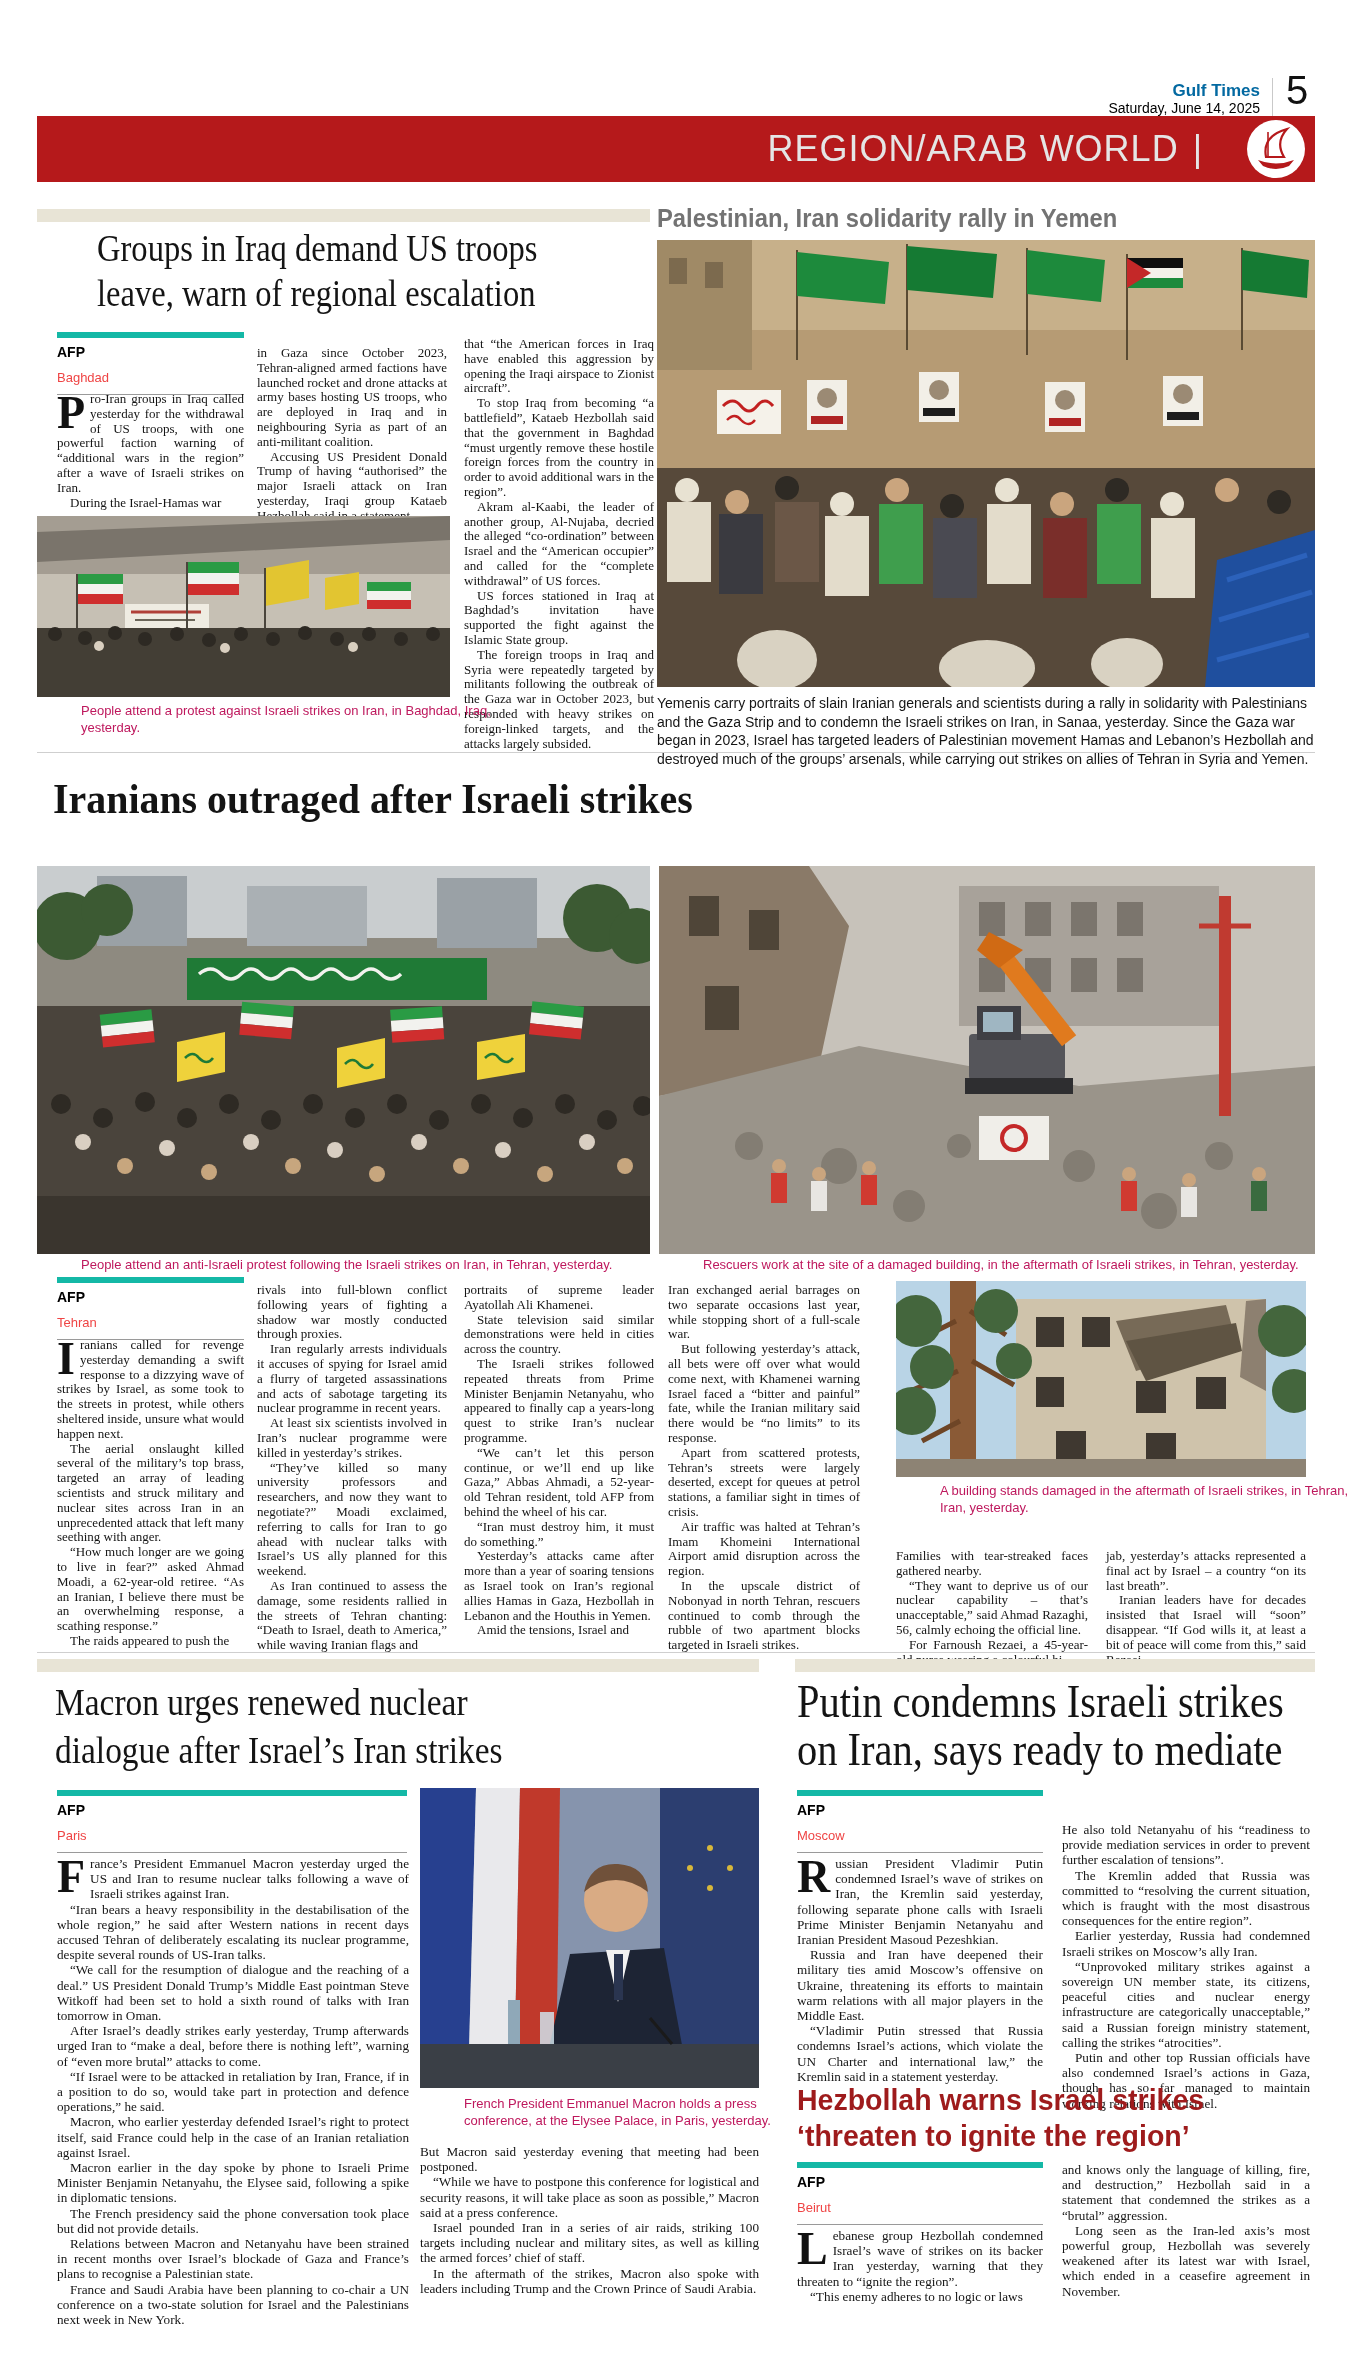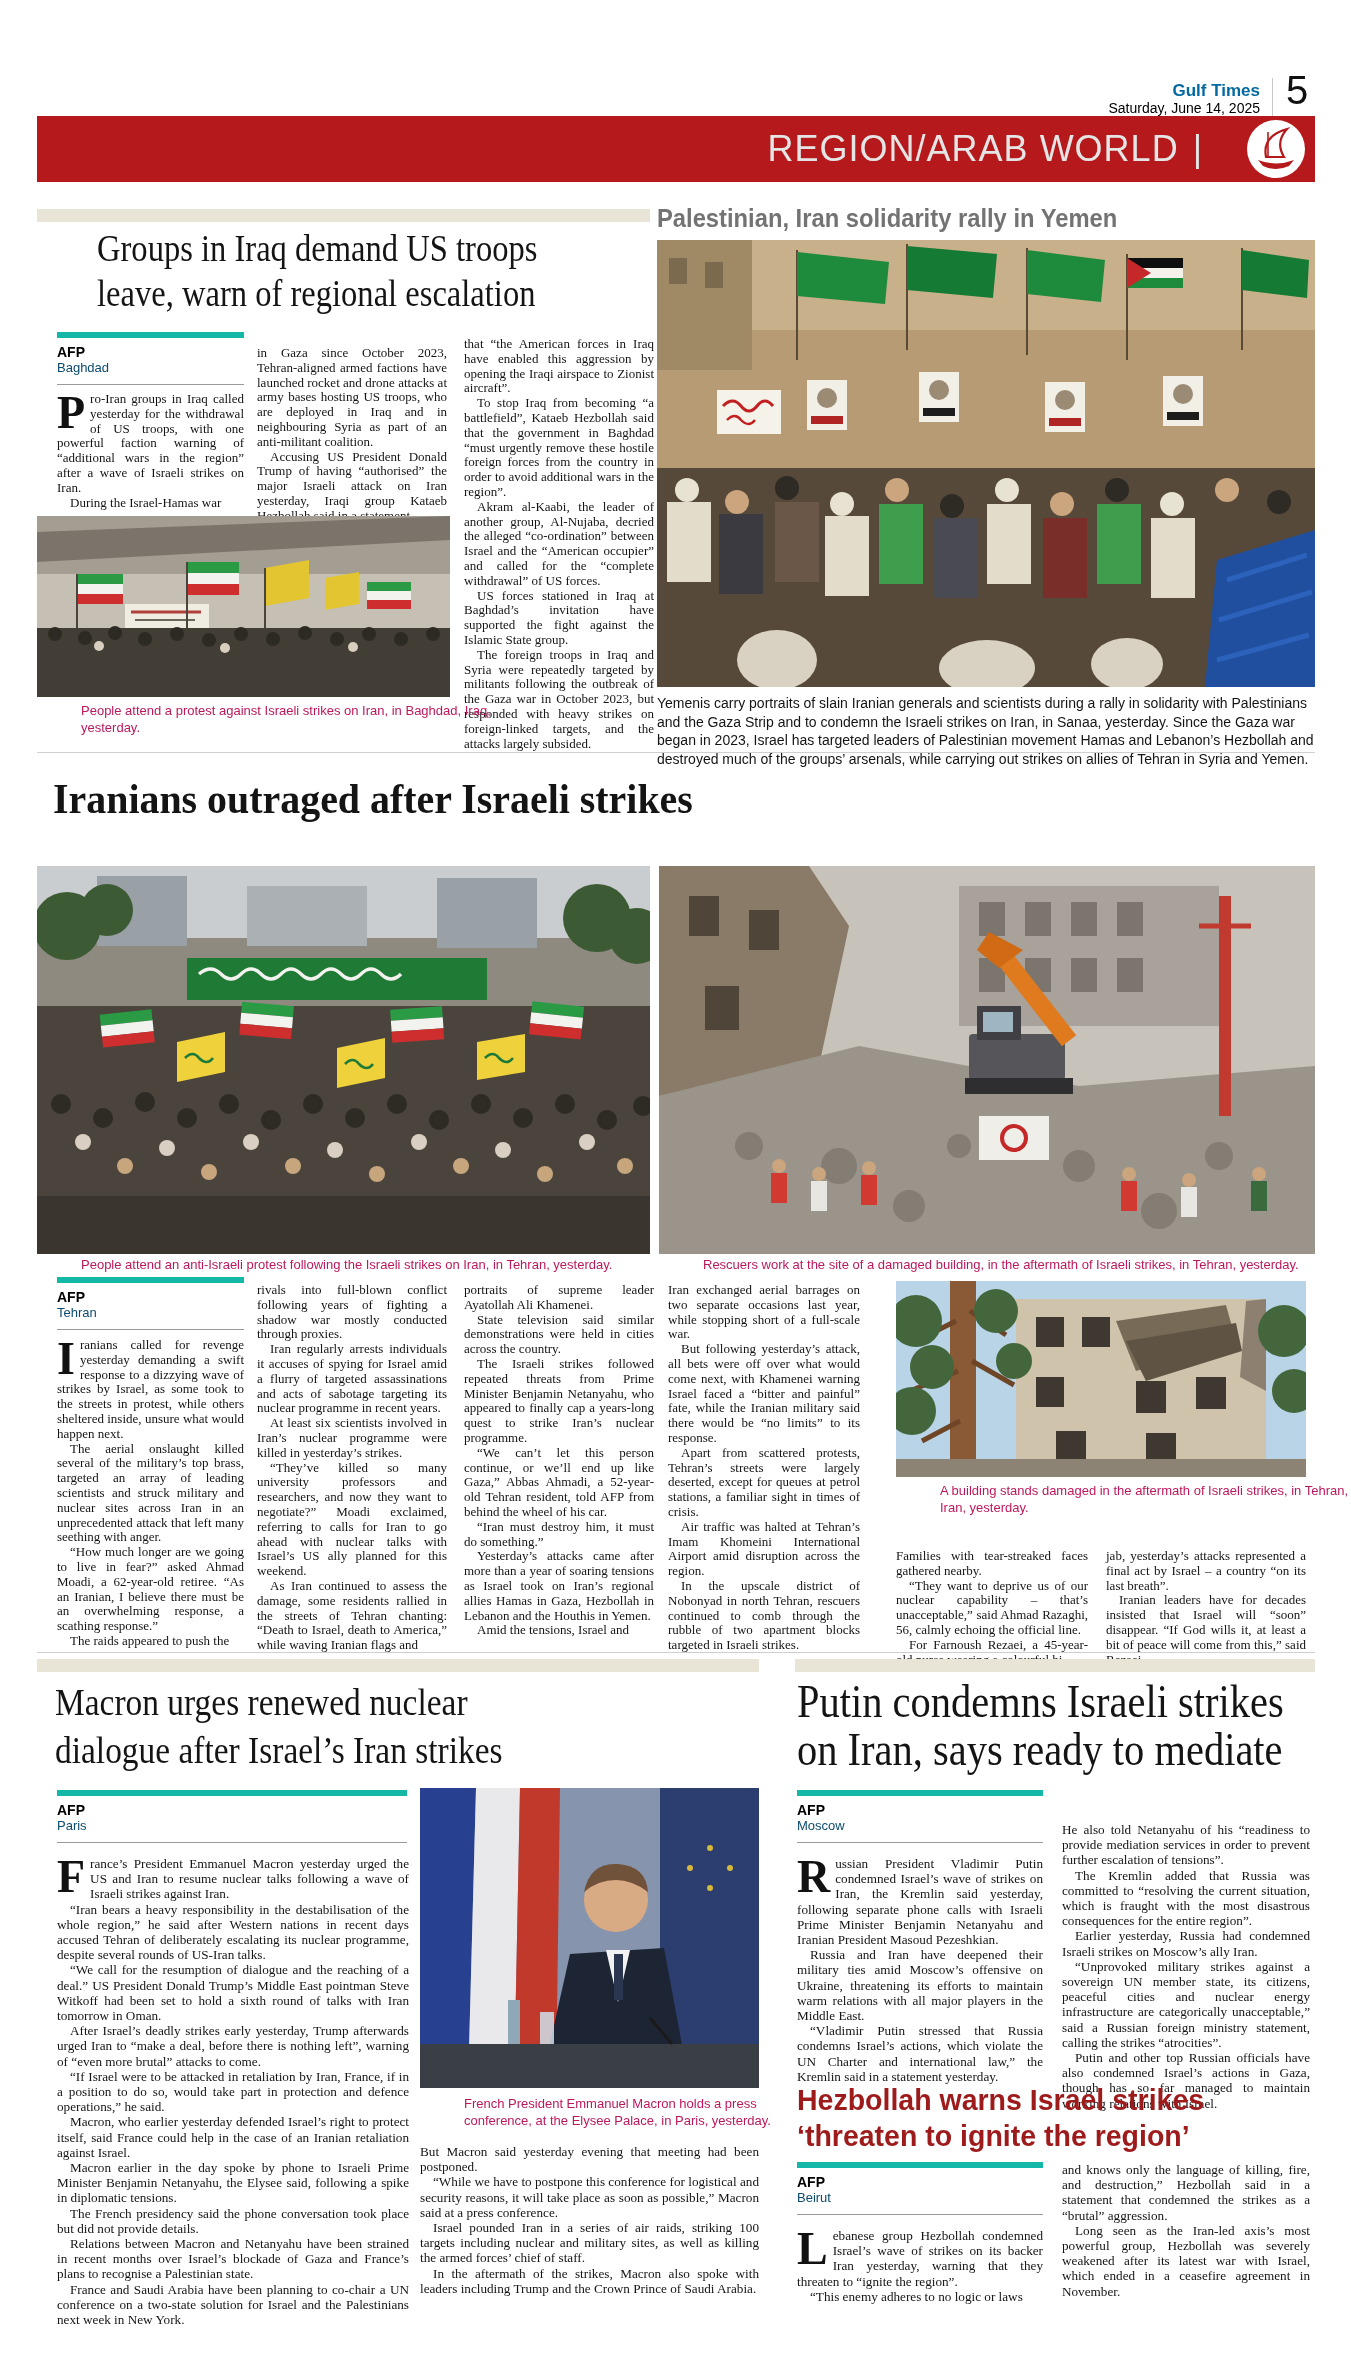--- a/index.html
+++ b/index.html
@@ -27,21 +27,21 @@
 
   
   .h-serif{font-family:"Liberation Serif", serif;font-weight:400;color:#141414;}
   .h-serif .line{display:block;white-space:nowrap;transform:scaleX(0.88);transform-origin:0 50%;}
   .h-big .line{transform:scaleX(0.95);}
   .h-sans-lines .line{display:block;white-space:nowrap;transform:scaleX(0.95);transform-origin:0 50%;}
 
   
   .byline{border-top:6px solid #14b8a6;border-bottom:1px solid #9a9a9a;padding:6px 0 8px;}
   .byline .agency{font:700 14px/16px "Liberation Sans", sans-serif;color:#000;}
-  .byline .city{font:400 13px/16px "Liberation Sans", sans-serif;color:#0c4a6e;margin-top:0;}
+  .byline .city{font:400 13px/16px "Liberation Sans", sans-serif;color:#ef4444;margin-top:10px;}
 
   
   .bodycol{font:400 13px/14.8px "Liberation Serif", serif;color:#141414;text-align:justify;}
   .bodycol p{margin:0;text-indent:13px;}
   .bodycol p:first-child{text-indent:0;}
   .bodycol .dc{float:left;font:700 46px/37px "Liberation Serif", serif;padding:2px 5px 0 0;color:#111;}
   .widecol{font-size:13.2px;line-height:15.2px;}
 
   
   .cap{font:400 13px/16.5px "Liberation Sans", sans-serif;color:#be185d;margin-left:44px;}

